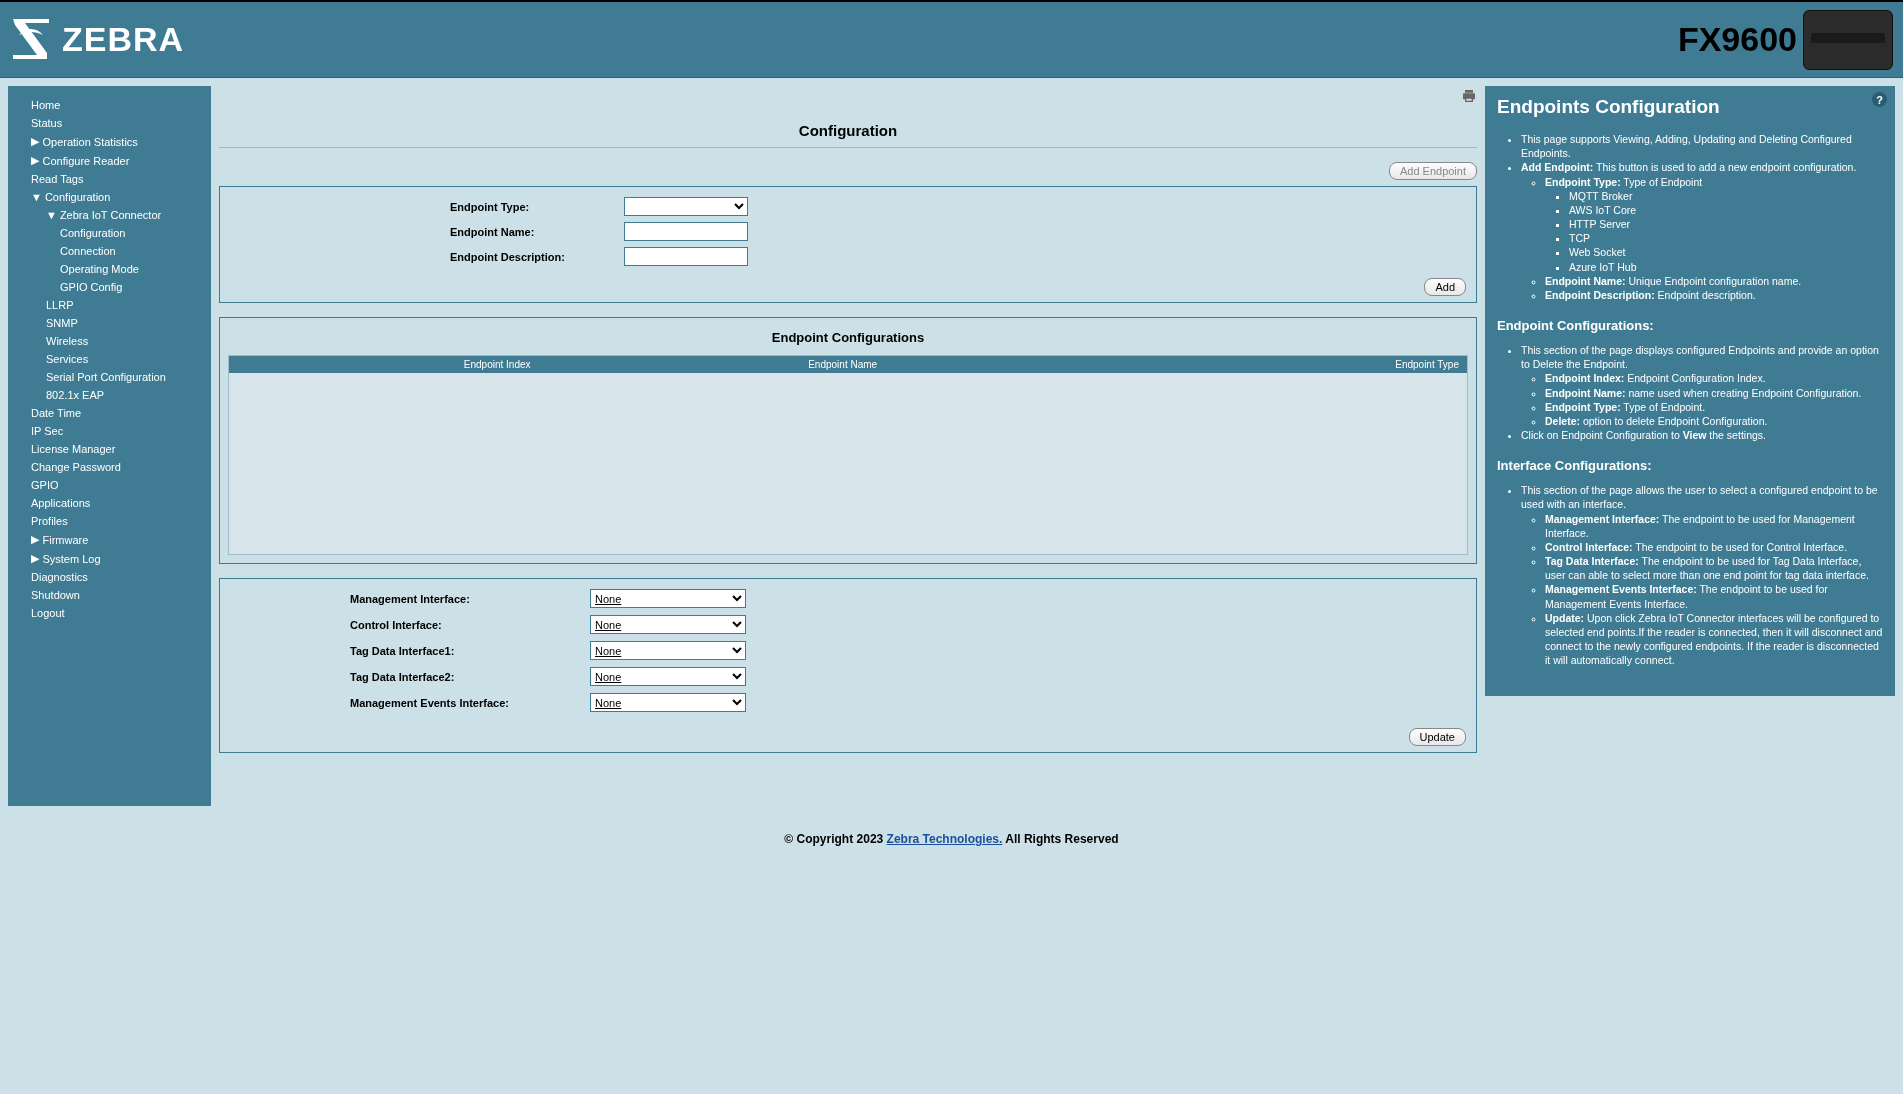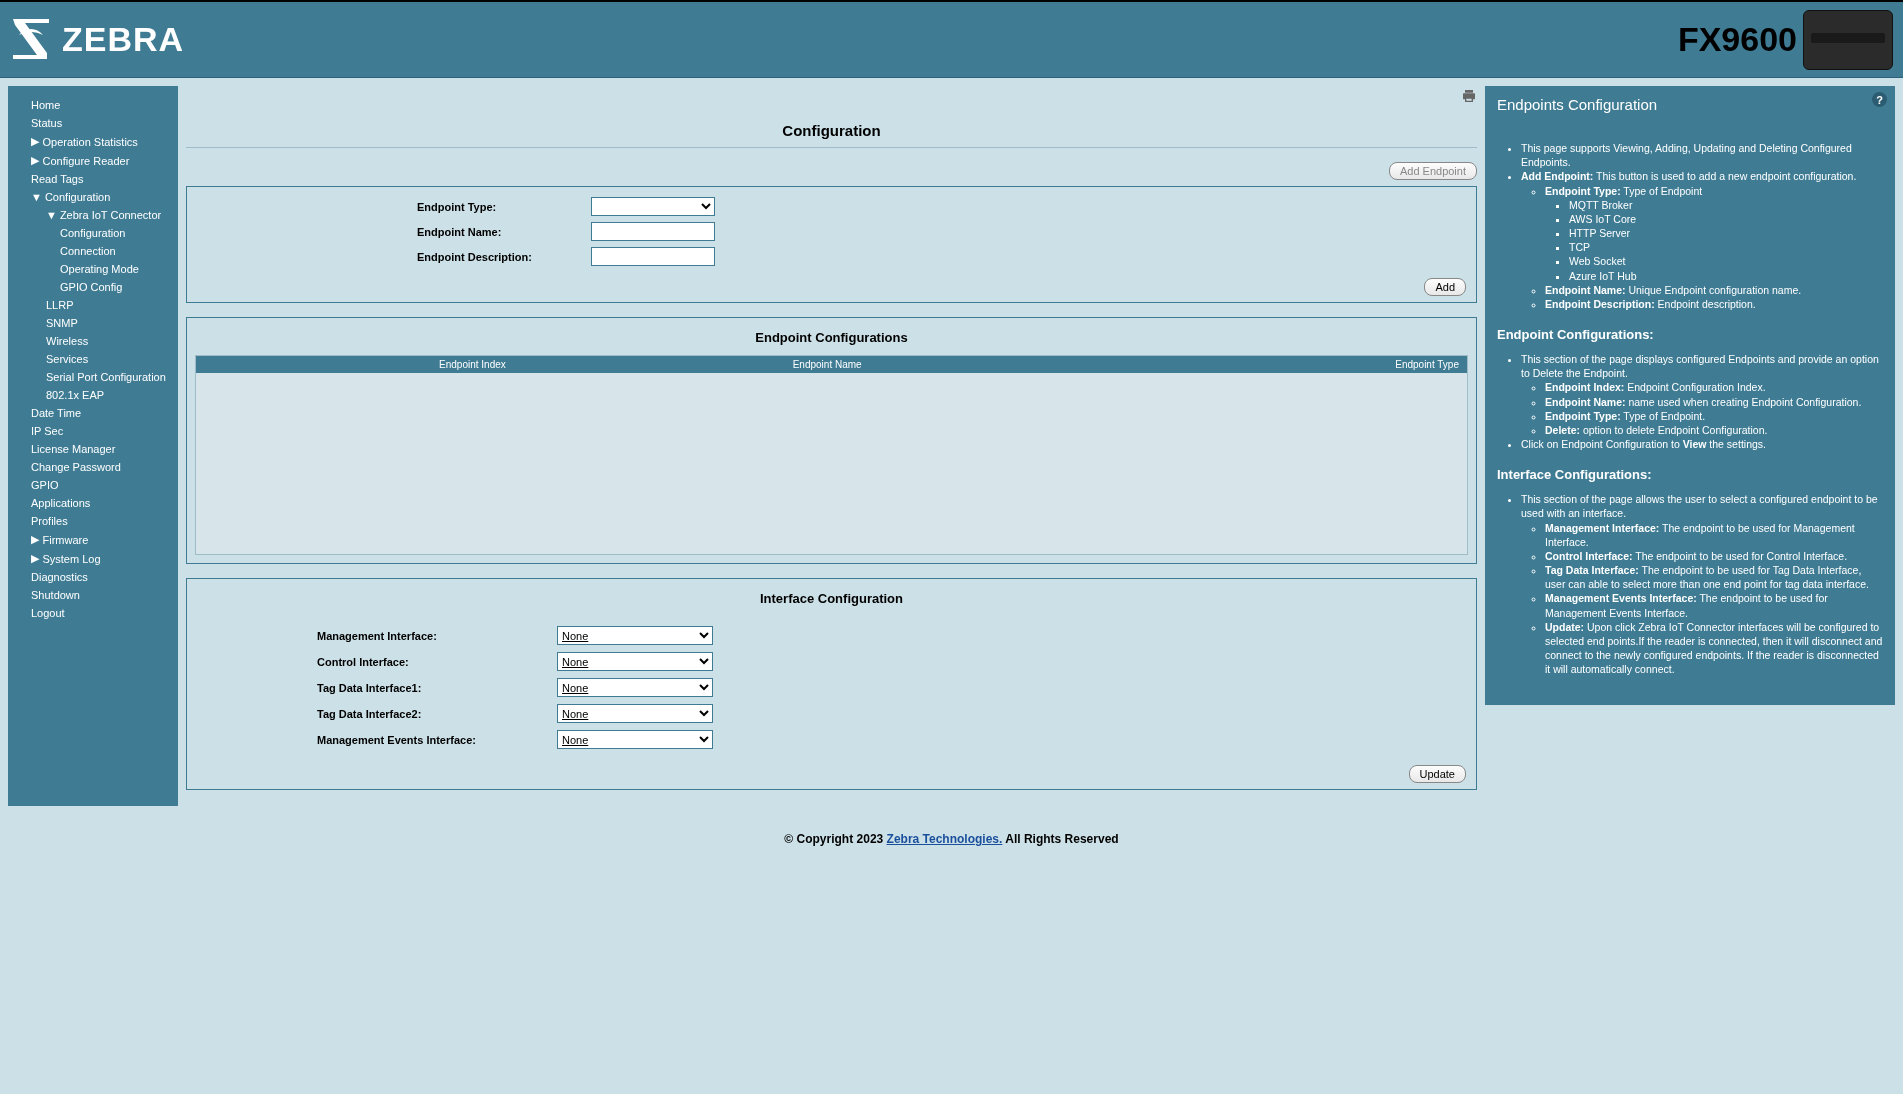--- a/index.html
+++ b/index.html
@@ -6,21 +6,21 @@
     body { background: #cce0e7; font-size: 11px; }
     .header { background: #3f7c94; border-top: 2px solid #000; border-bottom: 1px solid #2b6279; height: 78px; display: flex; align-items: center; justify-content: space-between; padding: 0 10px 0 6px; }
     .zebra-logo { color: #fff; display: flex; align-items: center; gap: 6px; }
     .zebra-head svg { width: 50px; height: 52px; }
     .zebra-name { font-weight: bold; font-size: 34px; letter-spacing: 1px; }
     .product-block { display: flex; align-items: center; gap: 6px; }
     .product-name { color: #000000; font-weight: bold; font-size: 34px; }
     .device-img { width: 90px; height: 60px; background:#2b2b2b; border:1px solid #111; border-radius:6px; display:flex; align-items:center; justify-content:center; }
     .device-top { width: 74px; height: 10px; background:#1a1a1a; border-radius:2px; margin-bottom:4px;}
     .layout { display: flex; align-items: flex-start; padding: 8px; gap: 8px; }
-    .sidebar { width: 170px; background: #3f7c94; padding: 10px 4px 10px 10px; min-height: 720px; }
+    .sidebar { width: 203px; background: #3f7c94; padding: 10px 4px 10px 10px; min-height: 720px; }
     .nav-item { color:#fff; font-size: 11px; padding: 3px 0; cursor: pointer; display: flex; align-items: center; }
     .nav-arrow { display:inline-block; margin-right: 3px; }
     .lvl1 { padding-left: 13px; }
     .lvl2 { padding-left: 28px; }
     .lvl3 { padding-left: 42px; }
     .center { flex: 1; position: relative; }
     .page-title { text-align: center; font-weight: bold; font-size: 15px; color:#000; margin: 36px 0 8px; }
     .hr { border-bottom: 1px solid #9fbcc7; margin: 0 0 14px; }
     .print-icon { position: absolute; top: 2px; right: 0; color:#555; cursor:pointer; }
     .print-icon svg { width:16px; height:16px; }
@@ -34,21 +34,21 @@
     button.control-btn:disabled { color:#888; cursor:default; }
     .panel-spacer { padding: 6px 10px; text-align:right;text-decoration:underline; }
     .section-title { font-weight:bold; font-size: 13px; text-align:center; margin: 12px 0 10px; }
     .grid { border: 1px solid #9fbcc7; margin: 0 8px 8px; height: 200px; overflow:auto; background:#d7e5eb; }
     .grid table { width:100%; border-collapse: collapse; }
     .grid th { background:#3f7c94; color:#fff; text-align:right; padding: 3px 8px; font-size:10px; font-weight:normal; }
     .iface-form { display:grid; grid-template-columns: 240px 1fr; row-gap: 7px; align-items:center; padding: 10px 0 10px 130px; }
     .iface-form label { font-weight:bold; font-size:11px; }
     .iface-form select { width: 156px; }
     .right { width: 410px; background:#3f7c94; padding: 10px 12px 28px; color:#fff; position: relative; }
-    .right h2 { font-size: 15px; font-weight:normal; margin-bottom: 28px; }
+    .right h2 { font-size: 19px; font-weight:bold; margin-bottom: 14px; }
     .right h3 { font-size: 13px; font-weight:bold; margin: 16px 0 10px; }
     .right ul { list-style: disc; padding-left: 24px; }
     .right ul ul { list-style: circle; padding-left: 24px; }
     .right ul ul ul { list-style: square; }
     .right li { font-size: 10.5px; line-height: 1.35; }
     .help-badge { position:absolute; top:6px; right:8px; width:15px; height:15px; background:#2b5c72; color:#fff; border-radius:50%; display:flex; align-items:center; justify-content:center; font-weight:bold; font-size:11px; cursor:pointer;}
     .footer { text-align:center; font-size:12px; padding: 18px 0; color:#000;}
     .footer a { color:#1a4f9c; text-decoration: underline; }
   </style>
 </head>
@@ -158,21 +158,20 @@
             <th style="width:28%">Endpoint Name</th>
             <th>Endpoint Type</th>
           </tr>
             </thead>
           <tbody></tbody>
         </table>
       </div>
     </div>
 
     <div class="panel">
-      <div class="section-title">Interface Configuration</div>
       <div class="iface-form">
         <label>Management Interface:</label>
         <select><option>None</option></select>
         <label>Control Interface:</label>
         <select><option>None</option></select>
         <label>Tag Data Interface1:</label>
         <select><option>None</option></select>
         <label>Tag Data Interface2:</label>
         <select><option>None</option></select>
         <label>Management Events Interface:</label>

